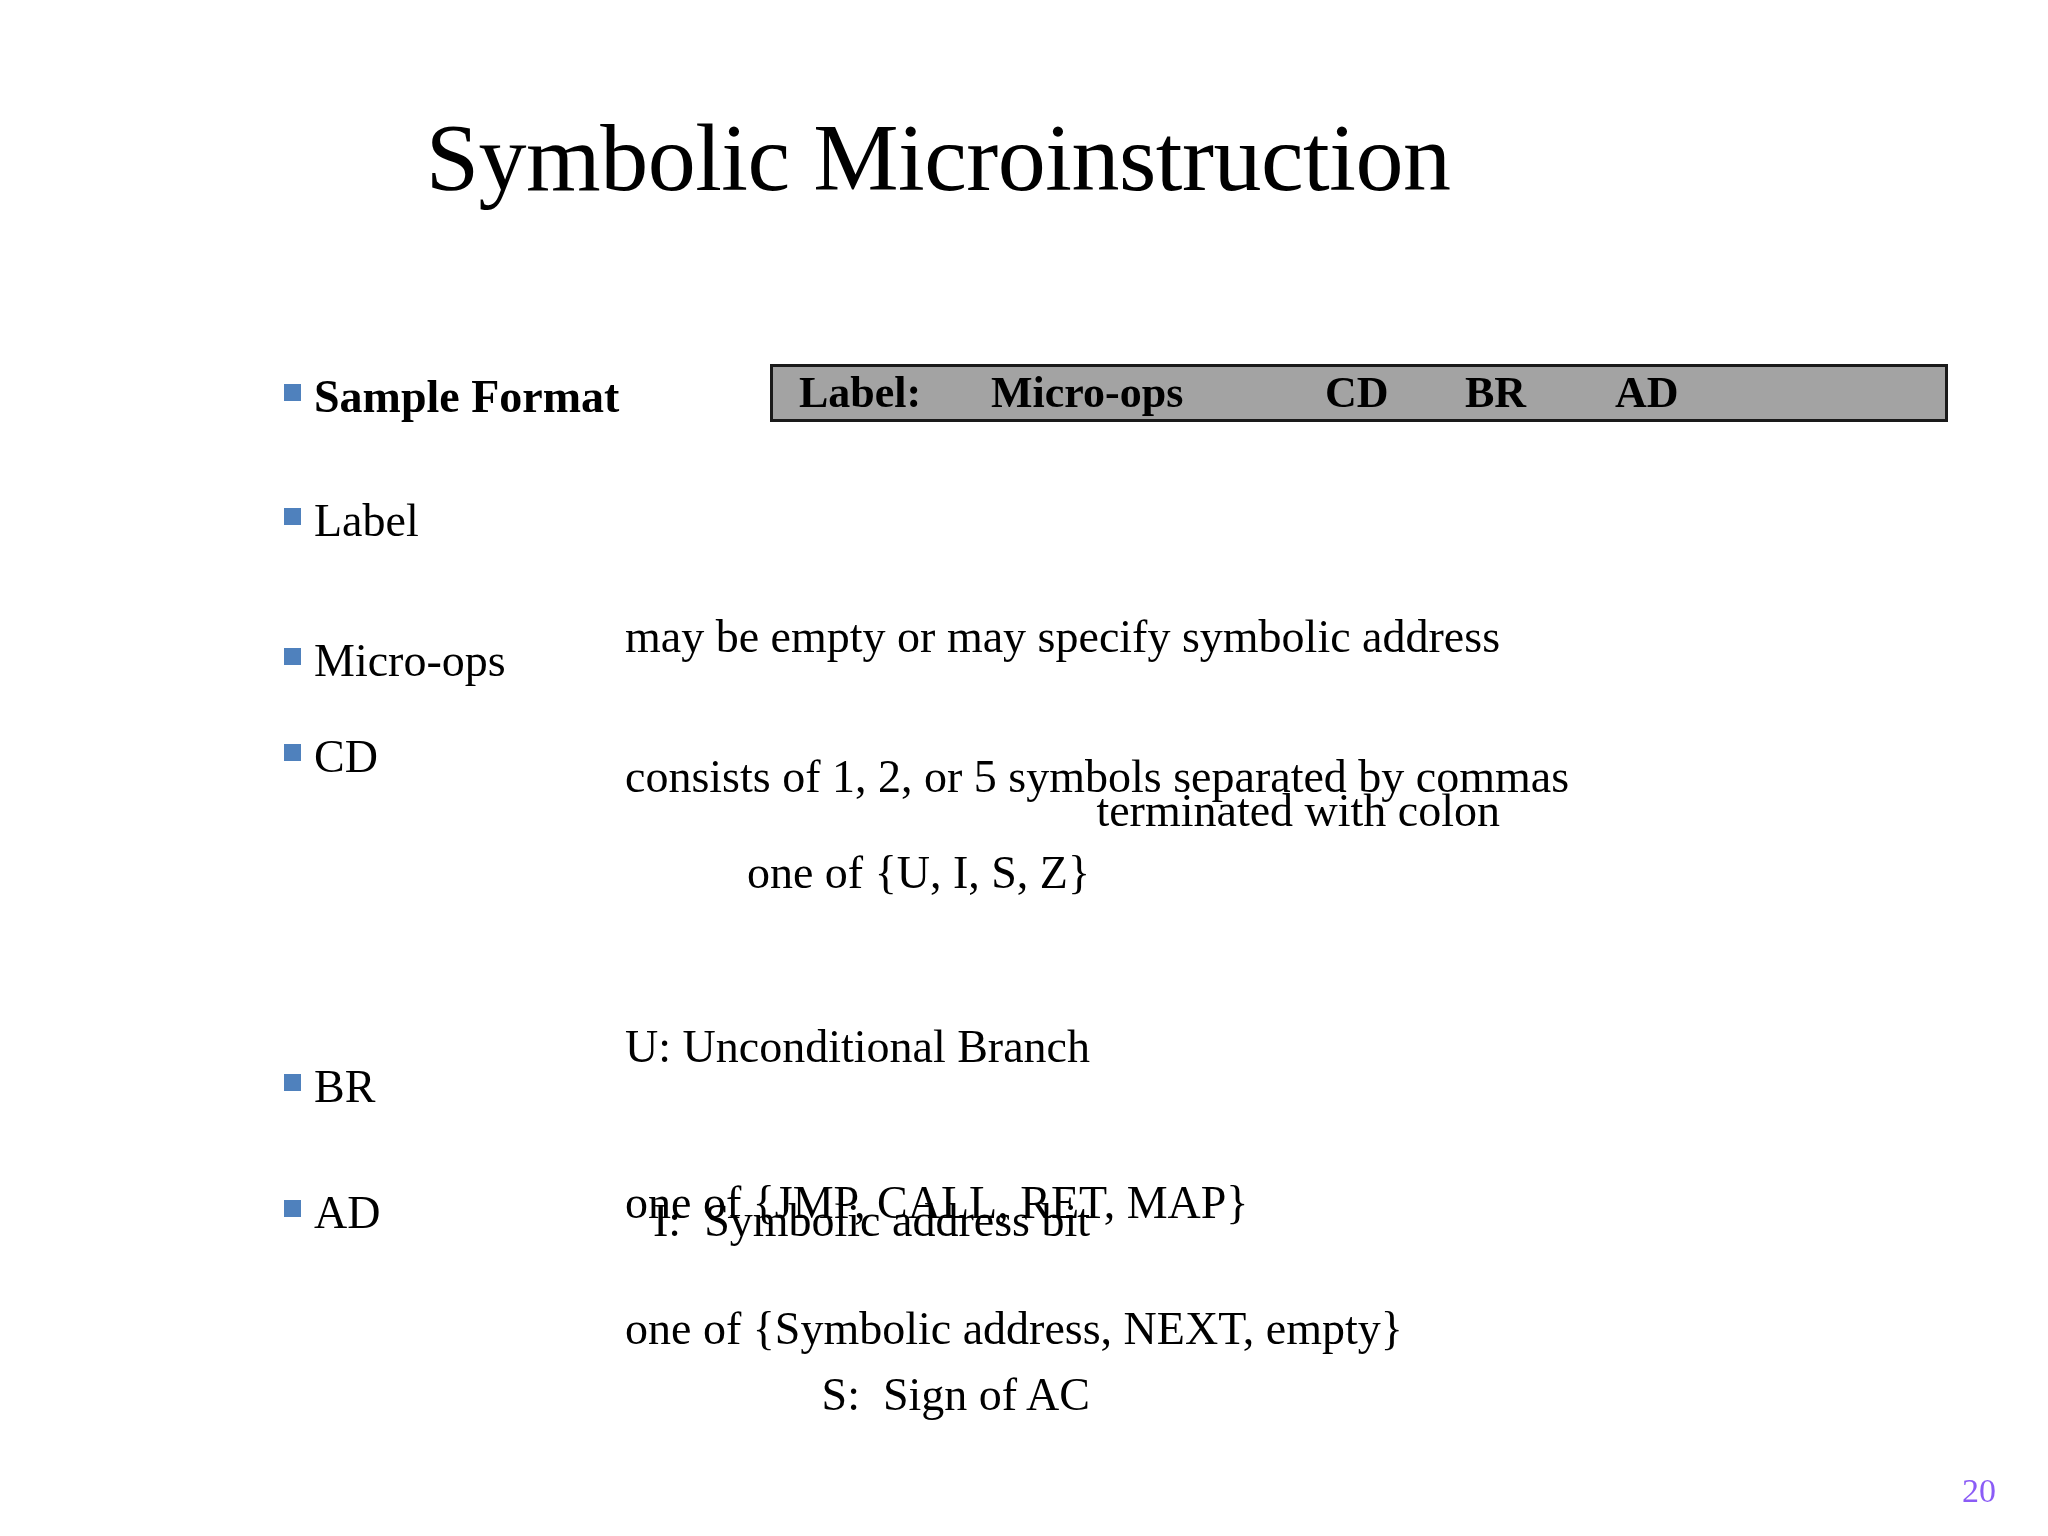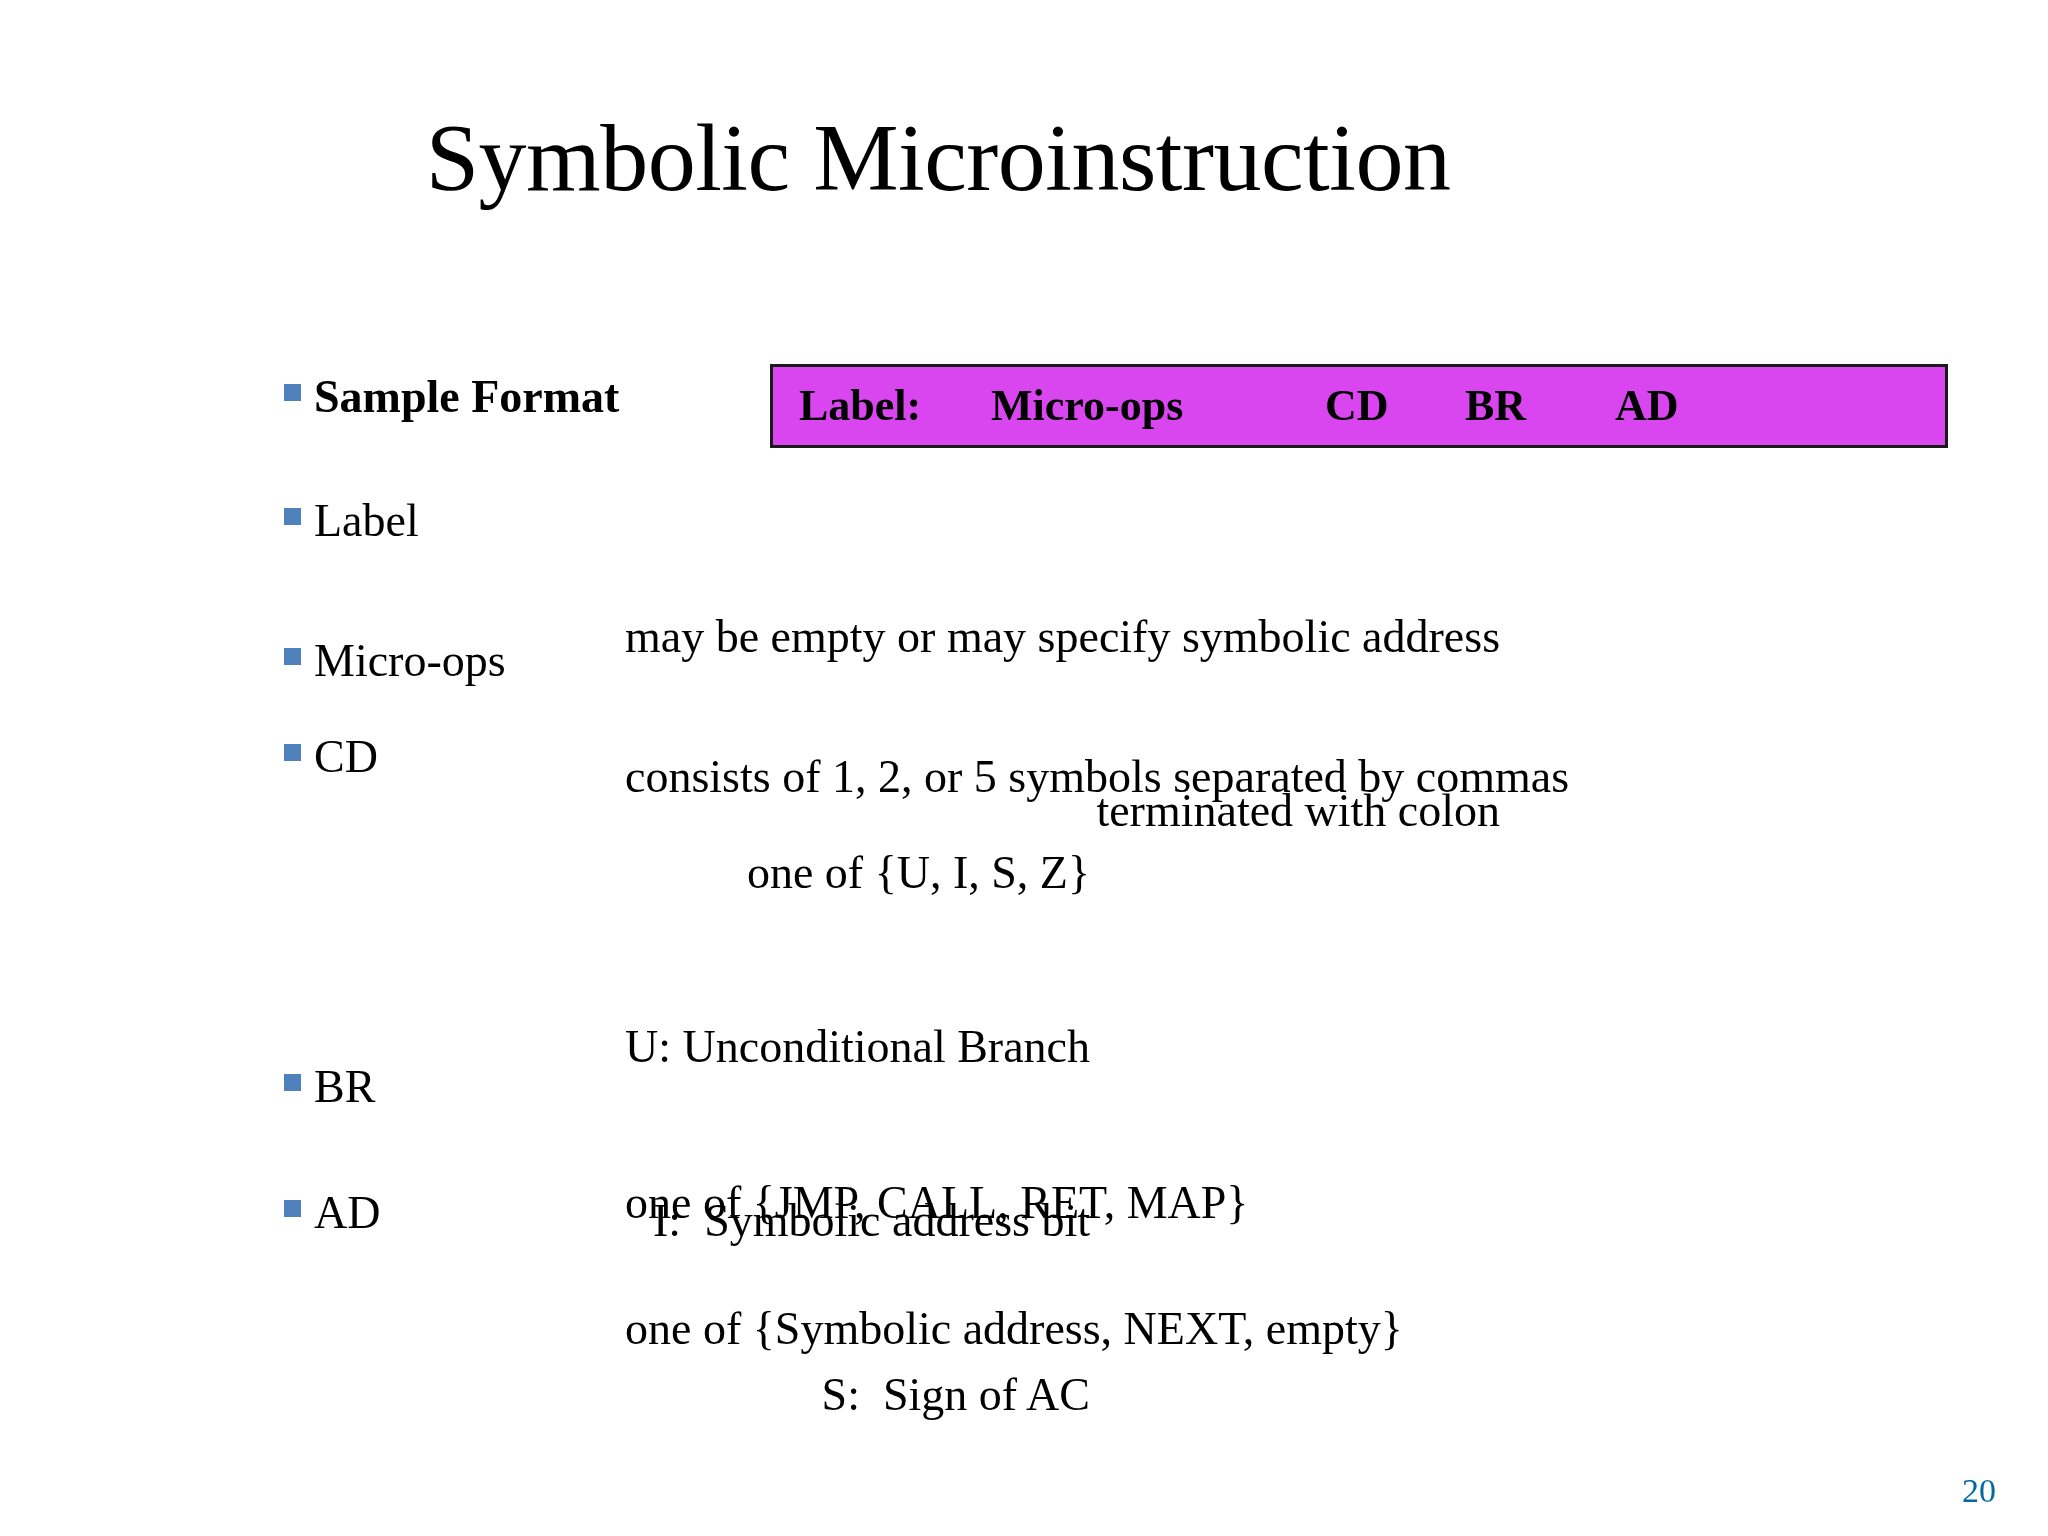--- a/index.html
+++ b/index.html
@@ -83,24 +83,24 @@
     display: block;
     white-space: pre;
   }
 
   
   #format-box {
     position: absolute;
     left: 486px;
     top: -4px;
     width: 1178px;
-    height: 84px;
+    height: 58px;
     border: 3px solid #1a1a1a;
     box-sizing: border-box;
-    background: #d946ef;
+    background: #a3a3a3;
   }
   #format-box .cell {
     position: absolute;
     top: 50%;
     transform: translateY(-50%);
     font-size: 44px;
     font-weight: 700;
     line-height: 52px;
     white-space: nowrap;
   }
@@ -183,15 +183,15 @@
     <div class="row" id="row-ad" style="height:90px;">
       <span class="bullet" style="background: rgb(79, 129, 189);"></span>
       <span class="term">AD</span>
       <span class="desc">
         <span class="line">one of {Symbolic address, NEXT, empty}</span>
       </span>
     </div>
 
   </div>
 
-  <div id="page-number" style="color: #0369a1;">20</div>
+  <div id="page-number" style="color: #8b5cf6;">20</div>
 
 </div>
 
 </body></html>

